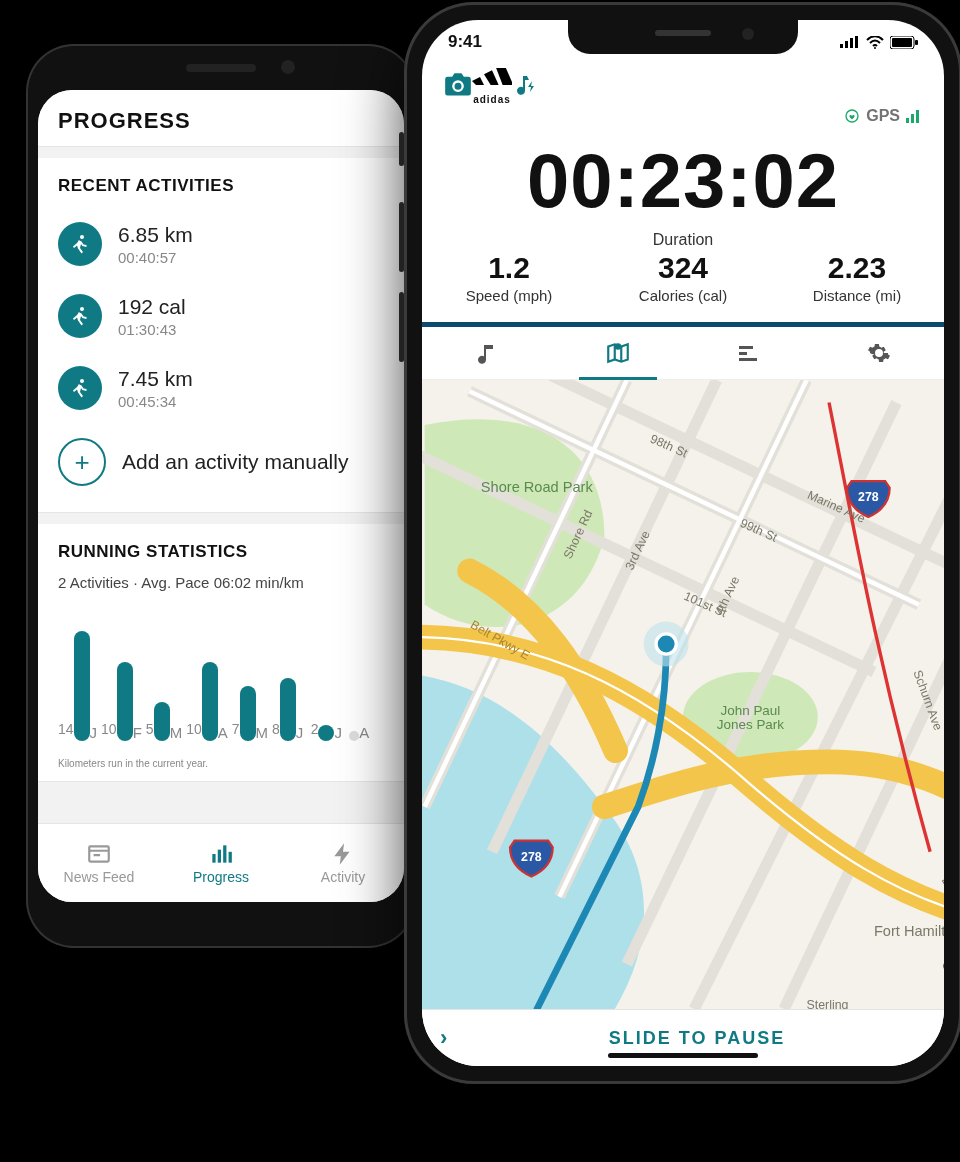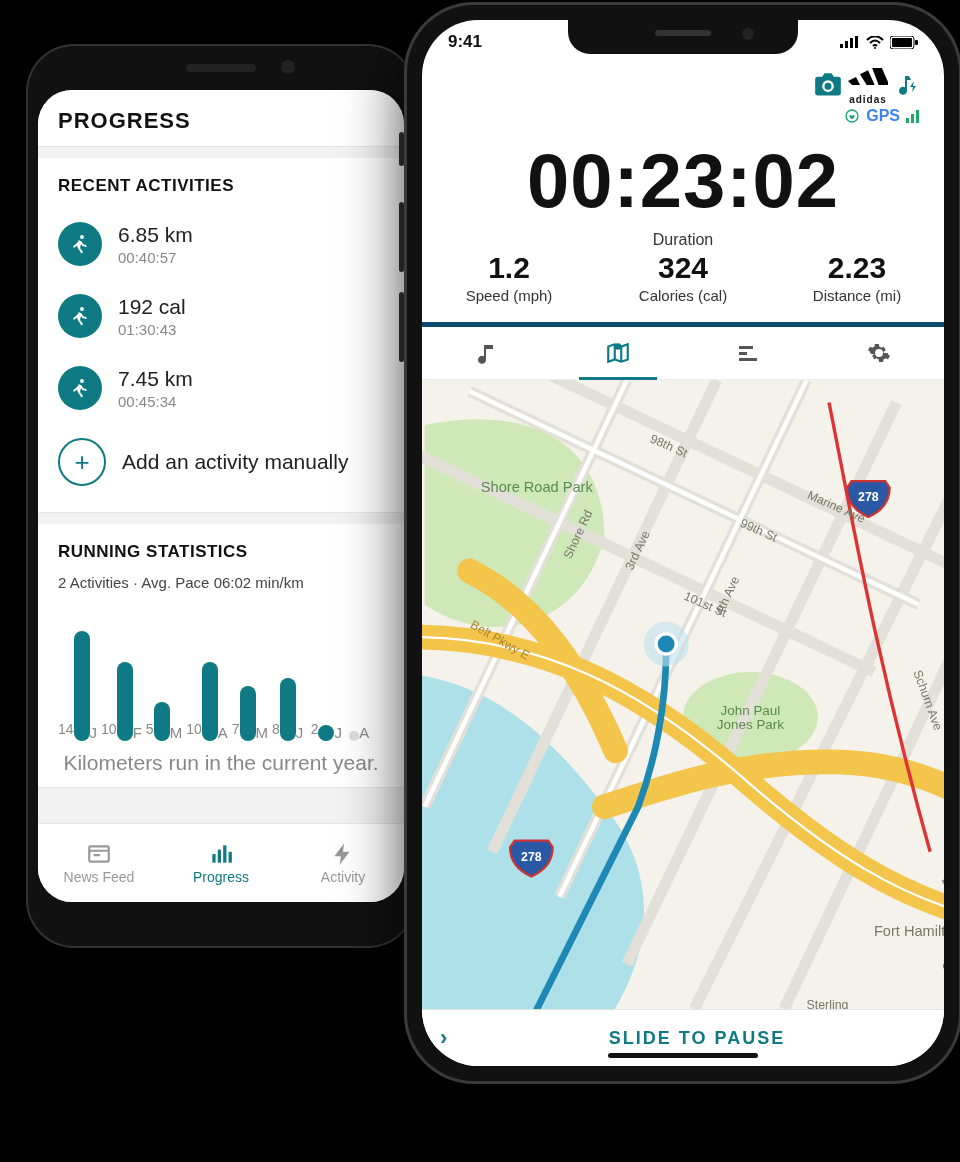--- a/index.html
+++ b/index.html
@@ -25,43 +25,43 @@
   .act-main{font-size:21px;color:#222;}
   .act-sub{font-size:15px;color:#888;margin-top:2px;}
   .add-ico{width:44px;height:44px;border-radius:50%;border:2px solid #0f7a83;display:flex;align-items:center;justify-content:center;font-size:26px;color:#0f7a83;flex:0 0 44px;background:#fff;}
   .stats-sum{font-size:15px;color:#444;margin-bottom:10px;}
   .bars{display:flex;align-items:flex-end;gap:4px;height:140px;}
   .bar-col{flex:1;display:flex;flex-direction:row;align-items:flex-end;}
   .bar-val{font-size:14px;color:#888;margin-bottom:4px;height:16px;}
   .bar{width:16px;background:#0f7a83;border-radius:8px;}
   .bar.empty{width:10px;height:10px;border-radius:50%;background:#ddd;}
   .bar-lbl{font-size:15px;color:#888;margin-top:6px;}
-  .bar-foot{font-size:21px;color:#888;margin-top:10px;text-align:center;}
+  .bar-foot{font-size:10px;color:#888;margin-top:17px;}
   .tabbar{position:absolute;left:0;right:0;bottom:0;height:78px;background:#fff;border-top:1px solid #e5e5e5;display:flex;}
   .tab{flex:1;display:flex;flex-direction:column;align-items:center;justify-content:center;gap:2px;font-size:14px;color:#999;}
   .tab.active{color:#0f7a83;}
   .tab svg{width:28px;height:26px;}
 
   
   #iphone{left:404px;top:2px;width:534px;height:1082px;border-radius:70px;box-shadow:0 20px 60px rgba(0,0,0,.7),inset 0 0 0 3px #3a3a3a;padding-left:24px;}
   #iphone .screen{left:18px;right:18px;top:18px;bottom:18px;border-radius:56px;}
   #iphone .notch{position:absolute;top:0;left:50%;transform:translateX(-50%);width:230px;height:34px;background:#111;border-bottom-left-radius:22px;border-bottom-right-radius:22px;z-index:20;}
   #iphone .notch .spk{position:absolute;top:10px;left:50%;transform:translateX(-50%);width:56px;height:6px;border-radius:3px;background:#333;}
   #iphone .notch .dot{position:absolute;top:8px;right:44px;width:12px;height:12px;border-radius:50%;background:#222;}
   #iphone .side-btn.l1{left:-5px;top:130px;width:5px;height:34px;}
   #iphone .side-btn.l2{left:-5px;top:200px;width:5px;height:70px;}
   #iphone .side-btn.l3{left:-5px;top:290px;width:5px;height:70px;}
   #iphone .side-btn.r1{right:-5px;top:230px;width:5px;height:100px;}
 
   .statusbar{display:flex;justify-content:space-between;align-items:center;height:44px;padding:0 26px;font-size:17px;font-weight:600;}
   .status-icons{display:flex;gap:6px;align-items:center;}
-  .topbar{display:flex;justify-content:flex-end;align-items:center;padding:4px 22px 2px;gap:6px;}
+  .topbar{display:flex;justify-content:flex-start;align-items:center;padding:4px 22px 2px;}
   .adidas{display:flex;flex-direction:column;align-items:center;}
   .adidas svg{width:40px;height:26px;}
-  .gps-row{display:flex;justify-content:flex-end;align-items:center;gap:6px;padding:0 22px 4px;color:#3b82f6;font-weight:700;font-size:16px;}
+  .gps-row{display:flex;justify-content:flex-end;align-items:center;gap:6px;padding:0 22px 4px;color:#737373;font-weight:700;font-size:16px;}
   .big-time{font-size:76px;font-weight:900;text-align:center;letter-spacing:1px;line-height:1;margin-top:14px;}
   .big-time-lbl{text-align:center;font-size:16px;color:#333;margin-top:12px;}
   .metrics{display:flex;text-align:center;border-bottom:5px solid #0c4a6e;}
   .metric{flex:1;padding:2px 0 18px;}
   .metric-v{font-size:30px;font-weight:800;}
   .metric-l{font-size:15px;color:#333;margin-top:2px;}
   .tabs2{display:flex;height:52px;border-bottom:1px solid #eee;}
   .tabs2 .t{flex:1;display:flex;align-items:center;justify-content:center;position:relative;color:#555;}
   .tabs2 .t.active{color:#0f7a83;}
   .tabs2 .t.active::after{content:"";position:absolute;left:20%;right:20%;bottom:-1px;height:3px;background:#0f7a83;}

